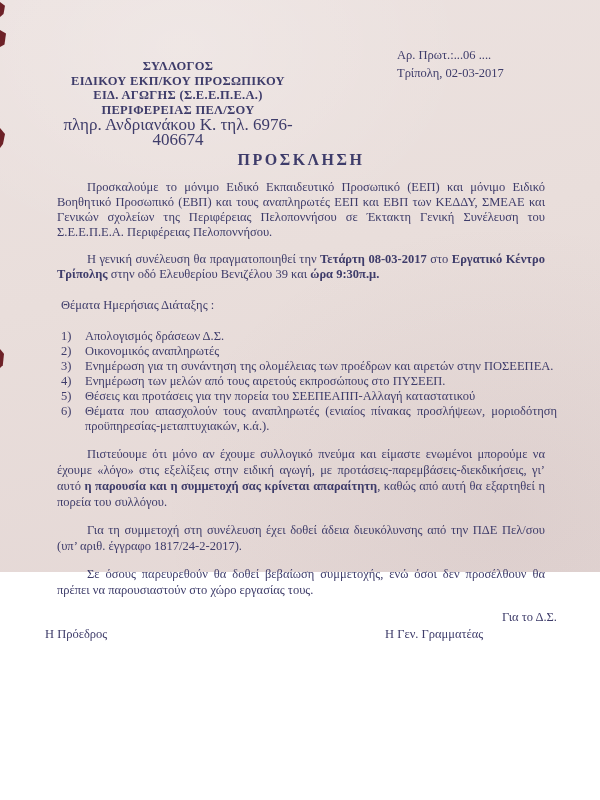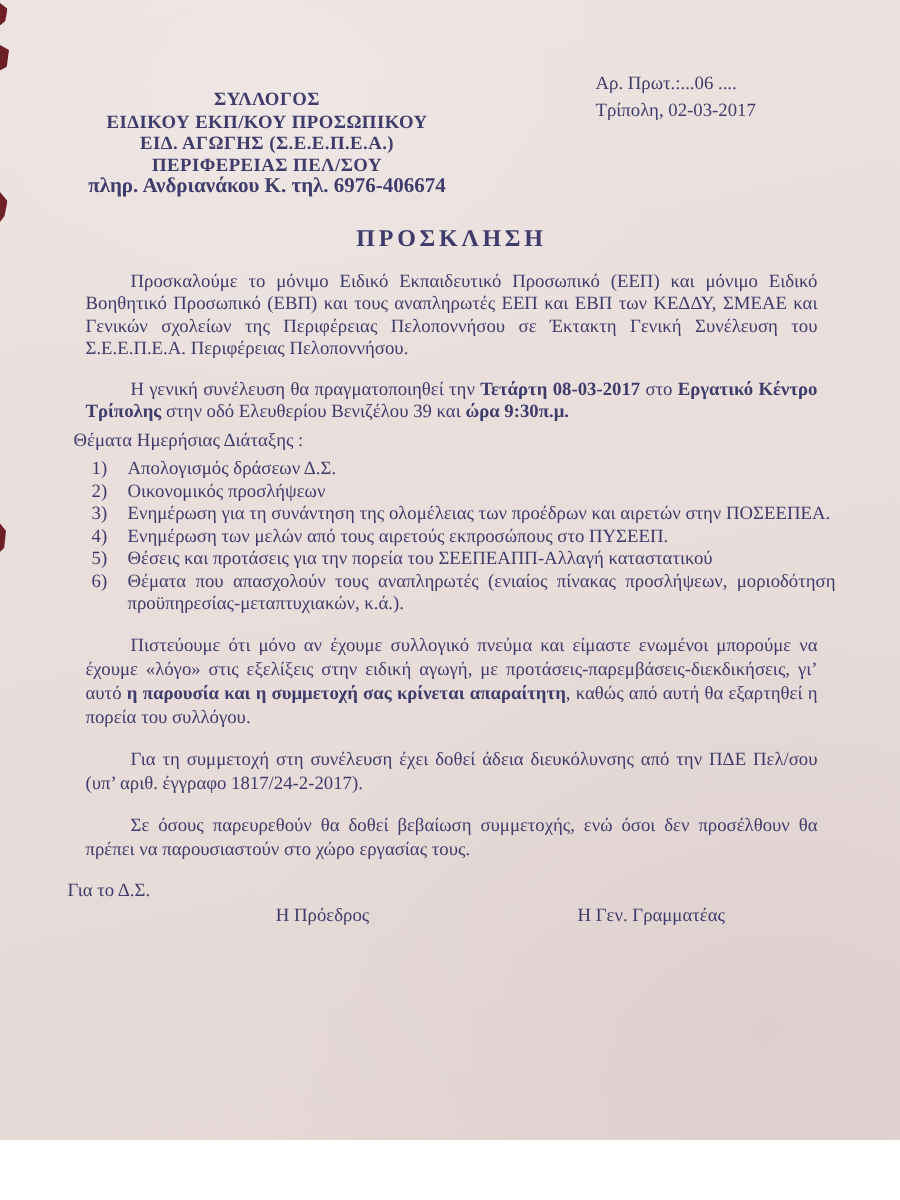--- a/index.html
+++ b/index.html
@@ -1,50 +1,50 @@
 <!DOCTYPE html>
 <html lang="el" style="--ink: #3e3c6a; --paper: #e9dedb; --mark: #6d2127;"><head>
 <meta charset="utf-8">
 <style>
   html,body{margin:0;padding:0;}
   body{width:600px;height:800px;overflow:hidden;font-family:"Liberation Serif","DejaVu Serif",serif;}
   .page{
-    position:relative;width:600px;height:760px;
+    position:relative;width:600px;height:572px;
     background:
       radial-gradient(ellipse 420px 300px at 30% 8%, rgba(255,255,255,.20), rgba(255,255,255,0) 70%),
       radial-gradient(ellipse 500px 420px at 85% 90%, rgba(120,90,95,.07), rgba(120,90,95,0) 70%),
       linear-gradient(168deg,#ece2e0 0%, #e9dedb 45%, #e4d7d5 100%);
     color:var(--ink,#3e3c6a);
   }
   .edge-mark{position:absolute;left:0;background:var(--mark,#6d2127);}
   .m1{top:2px;height:15px;width:5px;clip-path:polygon(0 0,100% 25%,70% 80%,0 100%);}
   .m2{top:30px;height:17px;width:6px;clip-path:polygon(0 0,100% 20%,75% 85%,0 100%);}
   .m3{top:128px;height:20px;width:5px;clip-path:polygon(0 0,100% 30%,60% 80%,0 100%);}
   .m4{top:349px;height:19px;width:4px;clip-path:polygon(0 0,100% 25%,70% 85%,0 100%);}
 
   .org{position:absolute;top:59px;left:42px;width:272px;text-align:center;
        font-weight:700;font-size:12.5px;line-height:14.5px;letter-spacing:.3px;}
-  .org .contact{font-weight:700;font-size:14px;letter-spacing:0;margin-top:1px;}
+  .org .contact{font-weight:400;font-size:17px;letter-spacing:0;margin-top:1px;}
   .proto{position:absolute;top:46px;left:397px;font-size:12.5px;line-height:18px;}
 
   .content{position:absolute;top:152px;left:45px;width:512px;font-size:12.5px;line-height:15px;}
   .doc-title{text-align:center;font-weight:700;font-size:16px;letter-spacing:2.5px;margin:0 0 13px 0;}
   p.body{margin:12px;text-align:justify;text-indent:30px;}
   p.p1{margin-bottom:10px;}
   p.p2{margin-bottom:4px;}
   .b,b{font-weight:700;font-family:Liberation Serif, serif;}
-  .agenda-heading{margin:4px;}
+  .agenda-heading{margin:16px;}
   .agenda{margin:0 0 11px 0;}
   .agenda-item{display:flex;padding-left:16px;}
   .agenda-item .num{width:24px;flex:0 0 24px;}
   .agenda-item .txt{flex:1;text-align:justify;}
   p.p3,p.p4,p.p5{line-height:16px;}
-  .closing-center{margin-top:10px;text-align:left;}
+  .closing-center{margin-top:10px;text-align:right;}
   .sig-row{display:flex;margin-top:2px;}
-  .sig-col-left{width:340px;text-align:center;}
+  .sig-col-left{width:340px;}
   .sig-col-right{width:172px;}
   .sig-name{margin-top:15px;}
 </style>
 </head>
 <body>
 
 <div class="page">
 
   <div class="edge-mark m1"></div>
   <div class="edge-mark m2"></div>
@@ -71,21 +71,21 @@
     <p class="body p2"><span>Η γενική συνέλευση θα πραγματοποιηθεί την </span><span class="b">Τετάρτη 08-03-2017</span><span> στο </span><span class="b">Εργατικό Κέντρο Τρίπολης</span><span> στην οδό Ελευθερίου Βενιζέλου 39 και </span><span class="b">ώρα 9:30π.μ.</span></p>
 
     <p class="agenda-heading">Θέματα Ημερήσιας Διάταξης :</p>
     <div class="agenda">
         <div class="agenda-item">
           <span class="num">1)</span>
           <span class="txt">Απολογισμός δράσεων Δ.Σ.</span>
         </div>
         <div class="agenda-item">
           <span class="num">2)</span>
-          <span class="txt">Οικονομικός προσλήψεων</span>
+          <span class="txt">Οικονομικός αναπληρωτές</span>
         </div>
         <div class="agenda-item">
           <span class="num">3)</span>
           <span class="txt">Ενημέρωση για τη συνάντηση της ολομέλειας των προέδρων και αιρετών στην ΠΟΣΕΕΠΕΑ.</span>
         </div>
         <div class="agenda-item">
           <span class="num">4)</span>
           <span class="txt">Ενημέρωση των μελών από τους αιρετούς εκπροσώπους στο ΠΥΣΕΕΠ.</span>
         </div>
         <div class="agenda-item">

